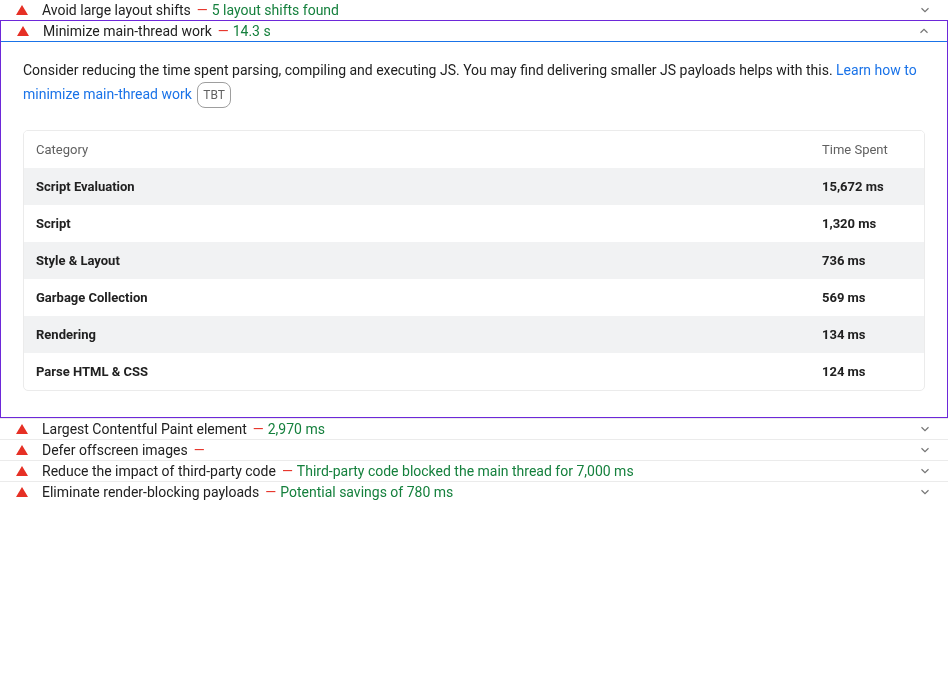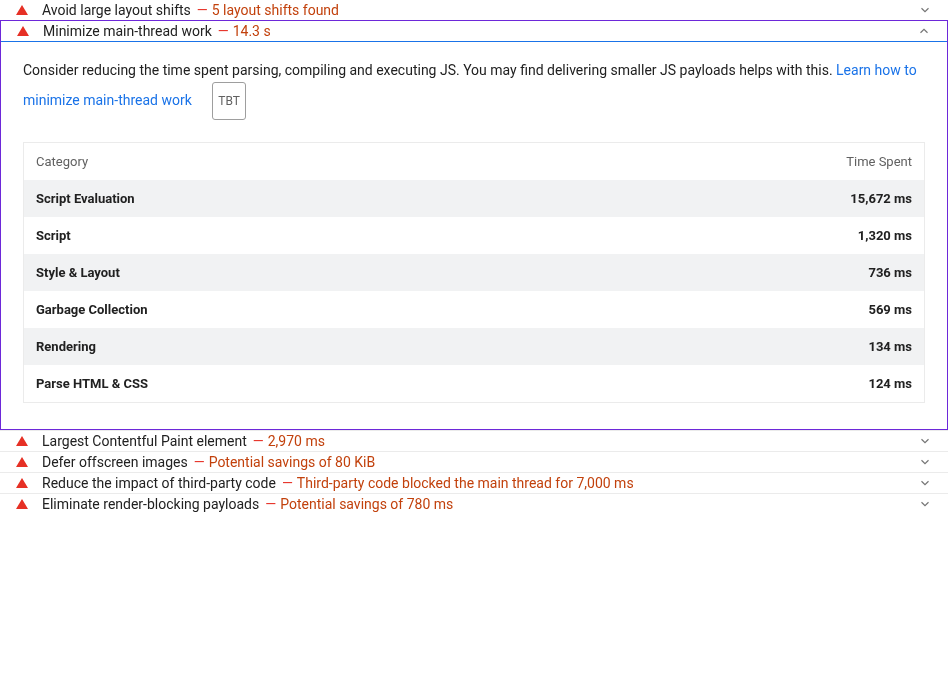--- a/index.html
+++ b/index.html
@@ -21,21 +21,21 @@
   .audit-row .icon-tri {
     width: 0; height: 0;
     border-left: 6px solid transparent;
     border-right: 6px solid transparent;
     border-bottom: 10px solid #e63025;
     margin-right: 14px;
     flex-shrink: 0;
   }
   .audit-row .title { color: #212121; }
   .audit-row .dash { color: #e63025; margin: 0 4px 0 6px; }
-  .audit-row .value { color: #c2410c; }
+  .audit-row .value { color: #15803d; }
   .audit-row .chev {
     margin-left: auto;
     color: #757575;
     display: flex;
     align-items: center;
   }
   .audit-row .chev svg { width: 14px; height: 14px; stroke: #757575; fill: none; stroke-width: 2; }
 
   .expanded-box {
     border: 1px solid #6d28d9;
@@ -43,53 +43,53 @@
   }
   .expanded-box .audit-row { border-top: none; border-bottom: 1px solid #1a73e8; }
   .expanded-content {
     padding: 18px 22px 26px 22px;
   }
   .desc { color: #212121; line-height: 1.55; }
   .desc a { color: #1a73e8; text-decoration: none; }
   .tbt-badge {
     display: inline-block;
     border: 1px solid #9e9e9e;
-    border-radius: 3px;
-    padding: 10px 5px;
+    border-radius: 8px;
+    padding: 4px 5px;
     font-size: 12px;
     color: #616161;
-    margin-left: 17px;
+    margin-left: 2px;
     line-height: 16px;
     background: #fff;
   }
 
   .cat-table {
     margin-top: 22px;
     border: 1px solid #ebebeb;
-    border-radius: 0;
+    border-radius: 5px;
     overflow: hidden;
   }
   .cat-header, .cat-row {
     display: flex;
     padding: 11px 12px;
     font-size: 13px;
   }
   .cat-header {
     color: #616161;
     background: #fff;
   }
   .cat-row {
     color: #212121;
     font-weight: bold;
   }
   .cat-row:nth-child(even) {
     background: #f1f2f3;
   }
   .cat-cell-name { flex: 1; }
-  .cat-cell-time { min-width: 90px; text-align: right; }
+  .cat-cell-time { min-width: 90px; }
 </style>
 </head>
 <body>
 
 <div class="audit-row first">
   <span class="icon-tri"></span>
   <span class="title">Avoid large layout shifts</span>
   <span class="dash">—</span>
   <span class="value">5 layout shifts found</span>
   <span class="chev">
@@ -158,21 +158,20 @@
     <svg viewBox="0 0 24 24">
         <polyline points="6 9 12 15 18 9"></polyline>
       </svg>
   </span>
 </div>
 
 <div class="audit-row">
   <span class="icon-tri"></span>
   <span class="title">Defer offscreen images</span>
   <span class="dash">—</span>
-  <span class="value">Potential savings of 80 KiB</span>
   <span class="chev">
     <svg viewBox="0 0 24 24">
         <polyline points="6 9 12 15 18 9"></polyline>
       </svg>
   </span>
 </div>
 
 <div class="audit-row">
   <span class="icon-tri"></span>
   <span class="title">Reduce the impact of third-party code</span>

